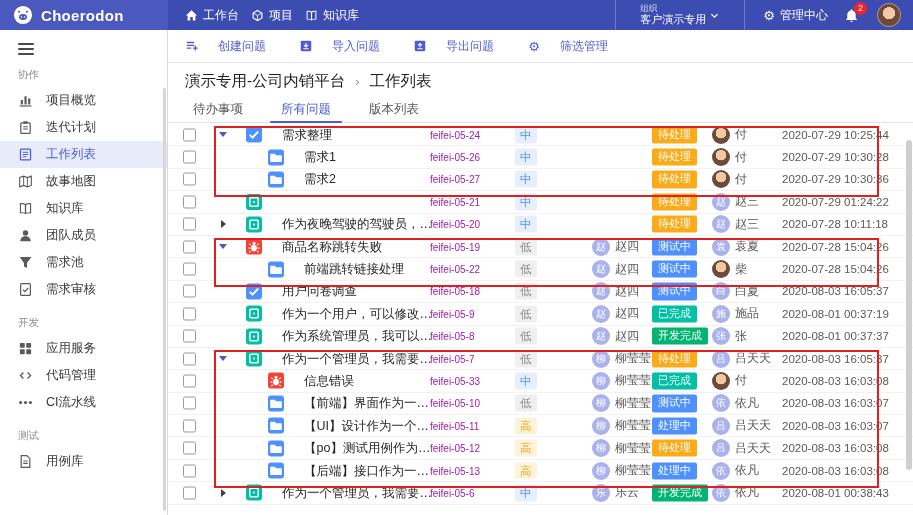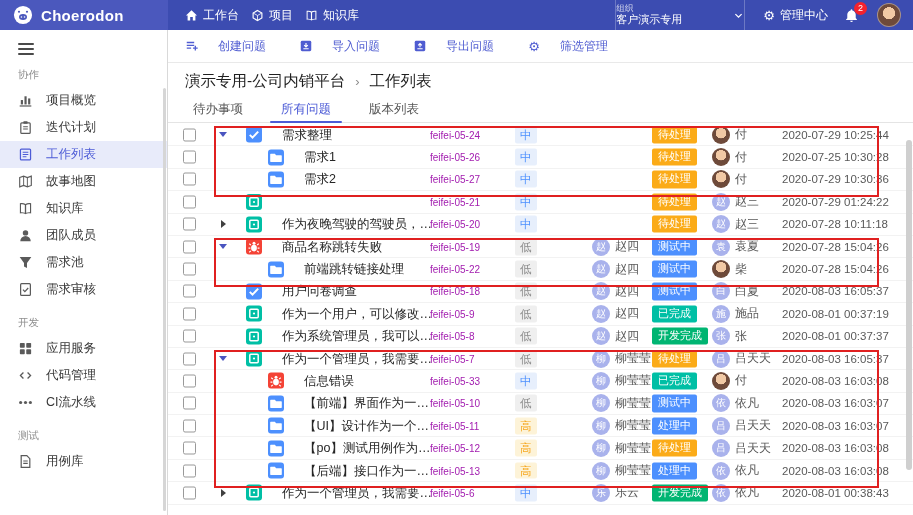--- a/index.html
+++ b/index.html
@@ -12,21 +12,21 @@
   header{position:absolute;top:0;left:0;width:913px;height:30px;background:#3c4cb1;
          display:flex;align-items:center;color:#fff;z-index:20}
   .logo-block{width:168px;height:30px;background:#4b58bd;display:flex;align-items:center;
               padding-left:13px;box-sizing:border-box;gap:8px;cursor:pointer;flex:0 0 auto}
   .logo-icn{width:20px;height:20px}
   .logo-text{font-size:15px;font-weight:bold;letter-spacing:.3px}
   .nav-menu{display:flex;align-items:center;gap:12px;margin-left:17px;font-size:12px}
   .nav-item{display:flex;align-items:center;gap:5px;cursor:pointer;white-space:nowrap}
   .nav-item .icn{width:13px;height:13px;color:#fff}
   .nav-right{margin-left:auto;display:flex;align-items:center;height:100%}
-  .org{display:flex;align-items:center;justify-content:space-between;padding:0 0;height:100%;
+  .org{display:flex;align-items:center;justify-content:space-between;padding:0 24px;height:100%;
        border-left:1px solid rgba(255,255,255,.25);border-right:1px solid rgba(255,255,255,.25);
        cursor:pointer;width:130px;box-sizing:border-box}
   .org-label{font-size:8.5px;opacity:.78;line-height:1.25}
   .org-value{font-size:11px;line-height:1.25}
   .chev{width:11px;height:11px;color:#fff}
   .admin{display:flex;align-items:center;gap:5px;font-size:12px;margin:0 16px 0 18px;cursor:pointer}
   .gear-glyph{font-family:"DejaVu Sans",sans-serif;font-size:13px;line-height:1}
   .bell{position:relative;margin-right:18px;cursor:pointer;width:15px;height:15px;color:#fff}
   .badge{position:absolute;top:-6px;right:-8px;background:#f5222d;border-radius:8px;min-width:13px;
          height:13px;font-size:9px;display:flex;align-items:center;justify-content:center;padding:0 2px;box-sizing:border-box}
@@ -362,21 +362,21 @@
           </span>
           <span class="title">需求1</span>
         </span>
         <span class="cell key">feifei-05-26</span>
         <span class="cell pri" style="background: rgb(231, 239, 252); color: rgb(77, 144, 254);">中</span>
         <span class="cell statusb" style="background: rgb(251, 171, 24);">待处理</span>
         <span class="cell rep">
           <span class="avatar photo"></span>
           <span class="pname">付</span>
         </span>
-        <span class="cell time">2020-07-25 10:30:28</span>
+        <span class="cell time">2020-07-29 10:30:28</span>
       </div>
       <div class="row">
         <span class="cell checkbox"></span>
         <span class="cell main-cell ind">
           <span class="type-icn" style="background: rgb(77, 144, 254);">
             <svg viewBox="0 0 16 16" fill="#fff">
               <path d="M2.8 4.2h4.1l1.2 1.6h5.1a.6.6 0 01.6.6v5.4a.6.6 0 01-.6.6H2.8a.6.6 0 01-.6-.6V4.8a.6.6 0 01.6-.6z"></path>
             </svg>
           </span>
           <span class="title">需求2</span>

